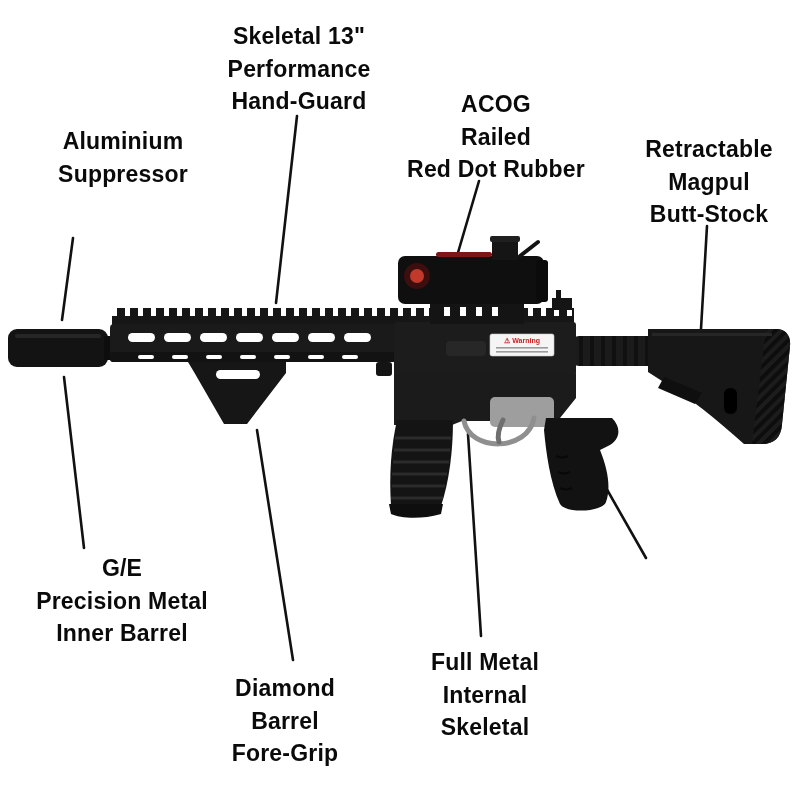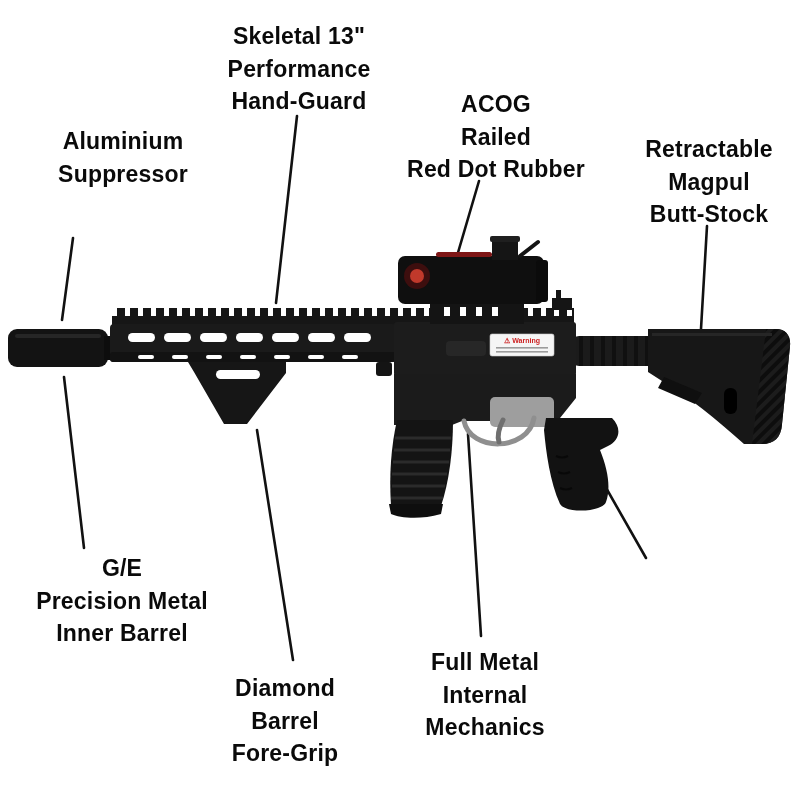--- a/index.html
+++ b/index.html
@@ -162,15 +162,15 @@
 Magpul
 Butt-Stock</div>
   <div class="callout" style="left:122px; top:552px;">G/E
 Precision Metal
 Inner Barrel</div>
   <div class="callout" style="left:285px; top:672px;">Diamond
 Barrel
 Fore-Grip</div>
   <div class="callout" style="left:485px; top:646px;">Full Metal
 Internal
-Mechanics</div>
+Skeletal</div>
 
 </div>
 
 </body></html>

